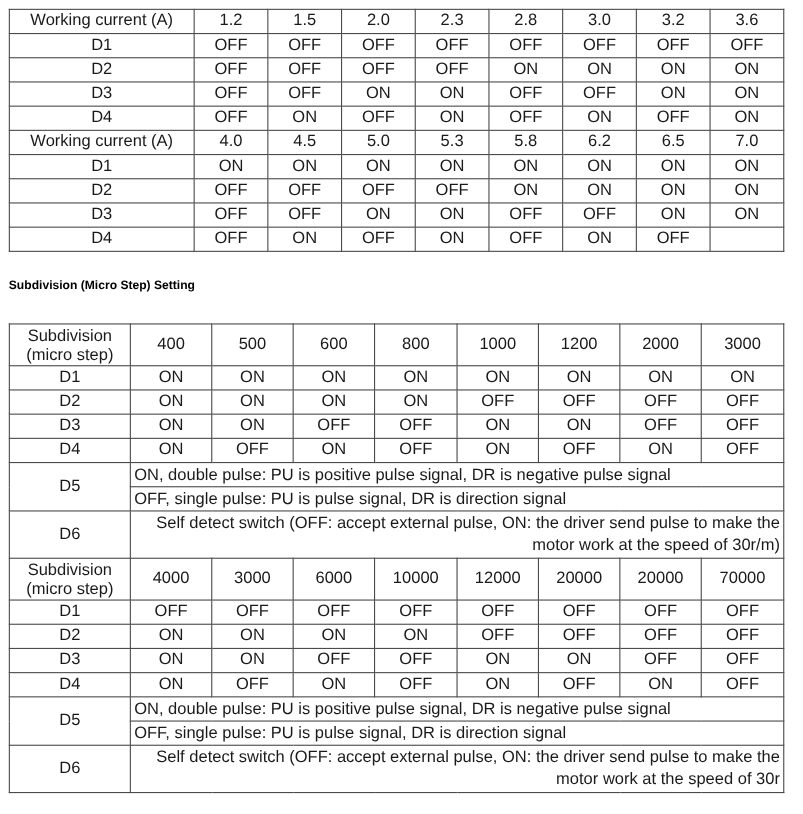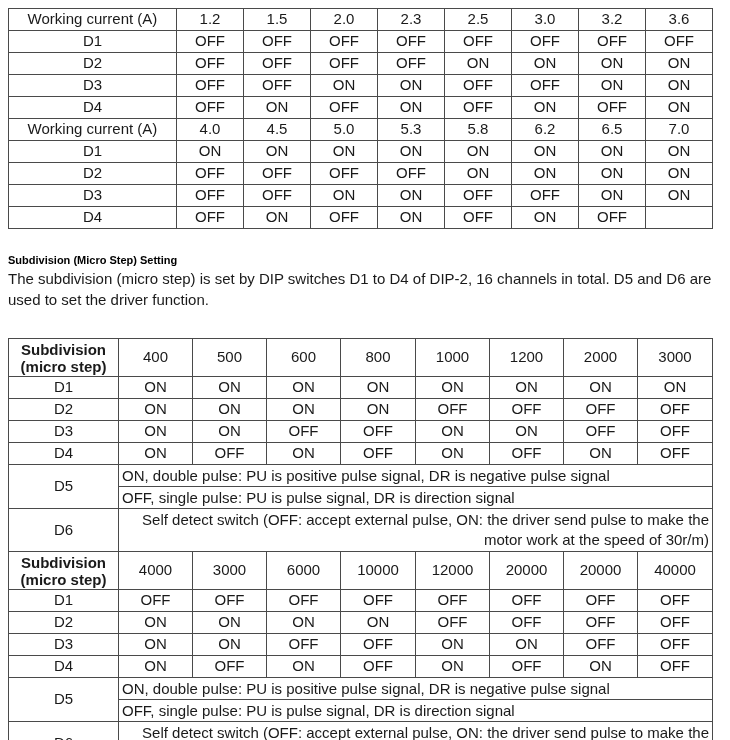--- a/index.html
+++ b/index.html
@@ -13,21 +13,21 @@
     border-collapse:collapse;width:704px;table-layout:fixed;
   }
   .tbl td{
     border:1px solid #4a4a4a;
     text-align:center;vertical-align:middle;
     font-size:15px;height:21px;padding:0;
     line-height:1.1;overflow:hidden;white-space:nowrap;
   }
   .tbl td.hdr{font-weight:normal;}
   .tbl td.lbl2{height:37px;line-height:17px;}
-  .tbl td.lbl2 div{font-weight:bold;}
+  .tbl td.lbl2 div{font-weight:normal;}
   .tbl td.desc{
     text-align:left;padding:0 3px;white-space:normal;
     font-weight:normal;line-height:20px;
   }
   .tbl td.desc.tall{height:42px;text-align:right;}
   .heading{
     margin:25px 0 0 0;font-size:11px;font-weight:bold;color:#000;
   }
   .para{
     margin:2px 0 0 0;width:714px;font-size:15px;line-height:21px;color:#1a1a1a;
@@ -51,21 +51,21 @@
         <col style="width:67px">
         <col style="width:67px">
     </colgroup>
     <tbody id="current-body">
         <tr>
           <td class="hdr">Working current (A)</td>
           <td class="hdr">1.2</td>
           <td class="hdr">1.5</td>
           <td class="hdr">2.0</td>
           <td class="hdr">2.3</td>
-          <td class="hdr">2.5</td>
+          <td class="hdr">2.8</td>
           <td class="hdr">3.0</td>
           <td class="hdr">3.2</td>
           <td class="hdr">3.6</td>
         </tr>
         <tr>
           <td class="hdr">D1</td>
           <td>OFF</td>
           <td>OFF</td>
           <td>OFF</td>
           <td>OFF</td>
@@ -160,21 +160,20 @@
           <td>OFF</td>
           <td>ON</td>
           <td>OFF</td>
           <td></td>
         </tr>
       </tbody>
   </table>
 
   <div class="heading">Subdivision (Micro Step) Setting</div>
 
-  <div class="para">The subdivision (micro step) is set by DIP switches D1 to D4 of DIP-2, 16 channels in total. D5 and D6 are used to set the driver function.</div>
 
   <div class="micro-wrap">
     <table class="tbl">
       <colgroup>
         <col style="width:110px">
         <col style="width:74px">
           <col style="width:74px">
           <col style="width:74px">
           <col style="width:75px">
         <col style="width:74px">
@@ -257,21 +256,21 @@
               <div>Subdivision</div>
               <div>(micro step)</div>
             </td>
             <td class="hdr">4000</td>
             <td class="hdr">3000</td>
             <td class="hdr">6000</td>
             <td class="hdr">10000</td>
             <td class="hdr">12000</td>
             <td class="hdr">20000</td>
             <td class="hdr">20000</td>
-            <td class="hdr">40000</td>
+            <td class="hdr">70000</td>
           </tr>
           <tr>
             <td class="hdr">D1</td>
             <td>OFF</td>
             <td>OFF</td>
             <td>OFF</td>
             <td>OFF</td>
             <td>OFF</td>
             <td>OFF</td>
             <td>OFF</td>

